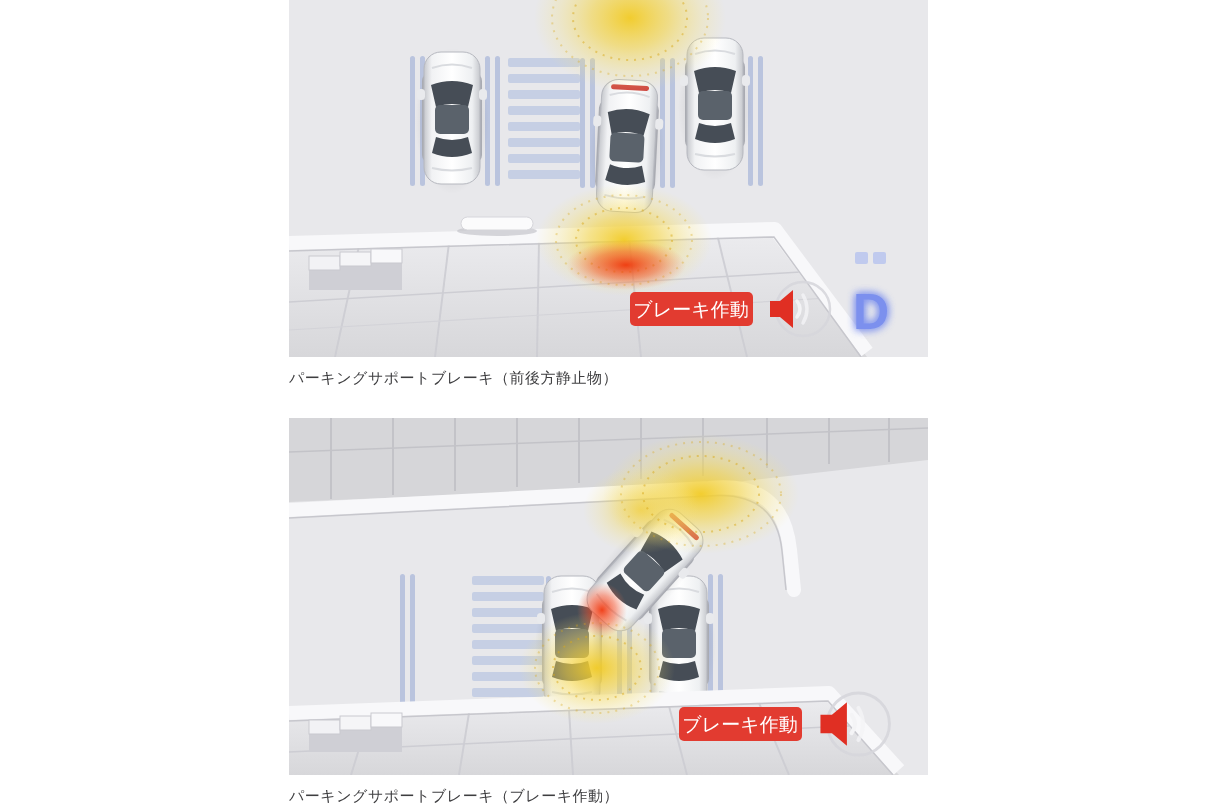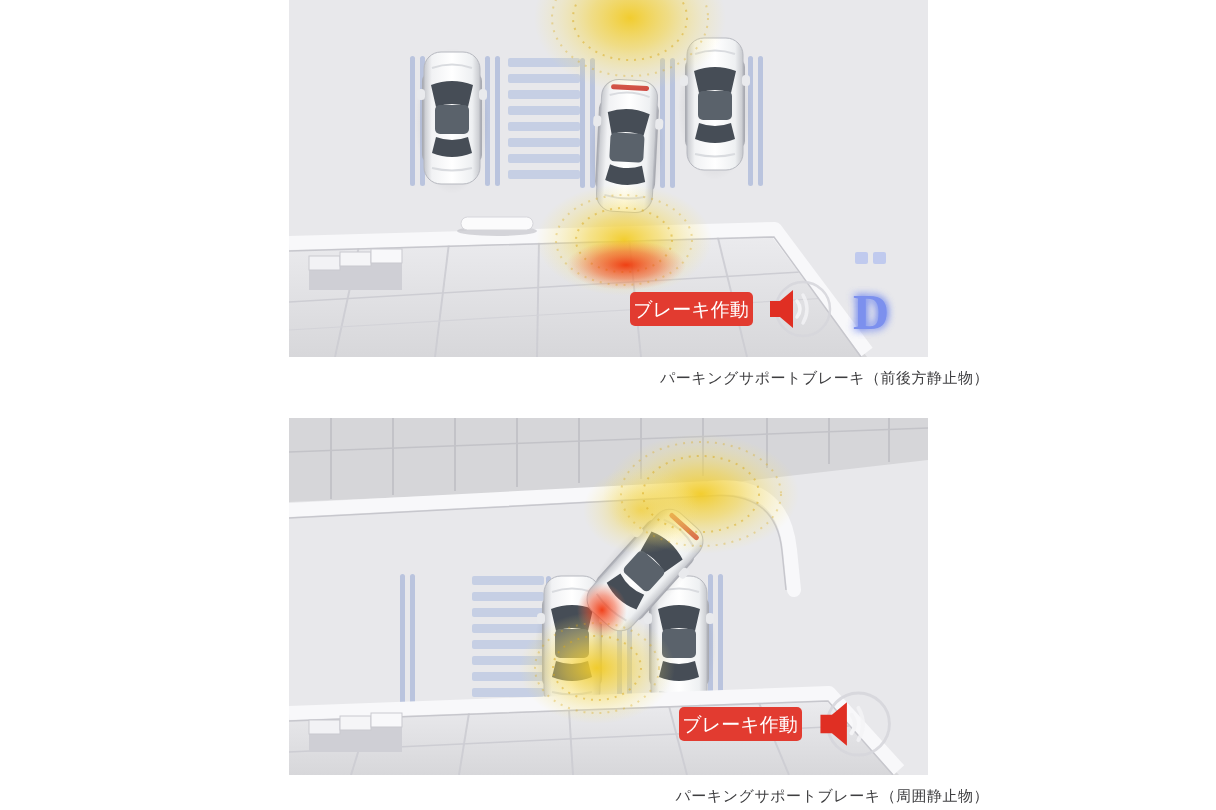--- a/index.html
+++ b/index.html
@@ -1,17 +1,17 @@
 <!DOCTYPE html>
 <html><head>
 <meta charset="utf-8">
 <style>
   html,body{margin:0;padding:0;background:#ffffff;}
   .page{position:relative;width:1216px;height:810px;background:#ffffff;overflow:hidden;
-        font-family:Liberation Serif, serif;text-align:right;}
+        font-family:Liberation Sans, sans-serif;}
   .scene{position:absolute;left:289px;display:block;}
   #scene1{top:0;}
   #scene2{top:418px;}
   .caption{position:absolute;left:289px;width:700px;font-size:15px;line-height:30px;
            color:#3e3e40;letter-spacing:0.5px;}
   #caption1{top:363px;}
   #caption2{top:781px;}
   svg text{user-select:none;}
 </style>
 </head>
@@ -240,15 +240,15 @@
     <ellipse cx="313" cy="192" rx="25" ry="27" fill="url(#redGlow)"></ellipse>
 
     <g>
       <rect x="390" y="289" width="123" height="34" rx="5" fill="#e23b30"></rect>
       <text x="451" y="313" text-anchor="middle" font-size="19" fill="#ffffff">ブレーキ作動</text>
     </g>
 
     <use href="#speakerIcon" transform="translate(551,306) scale(1.15)"></use>
   </svg>
 
-  <figcaption class="caption" id="caption2">パーキングサポートブレーキ（周囲静止物）</figcaption>
+  <figcaption class="caption" id="caption2">パーキングサポートブレーキ（ブレーキ作動）</figcaption>
 
 </div>
 
 </body></html>

